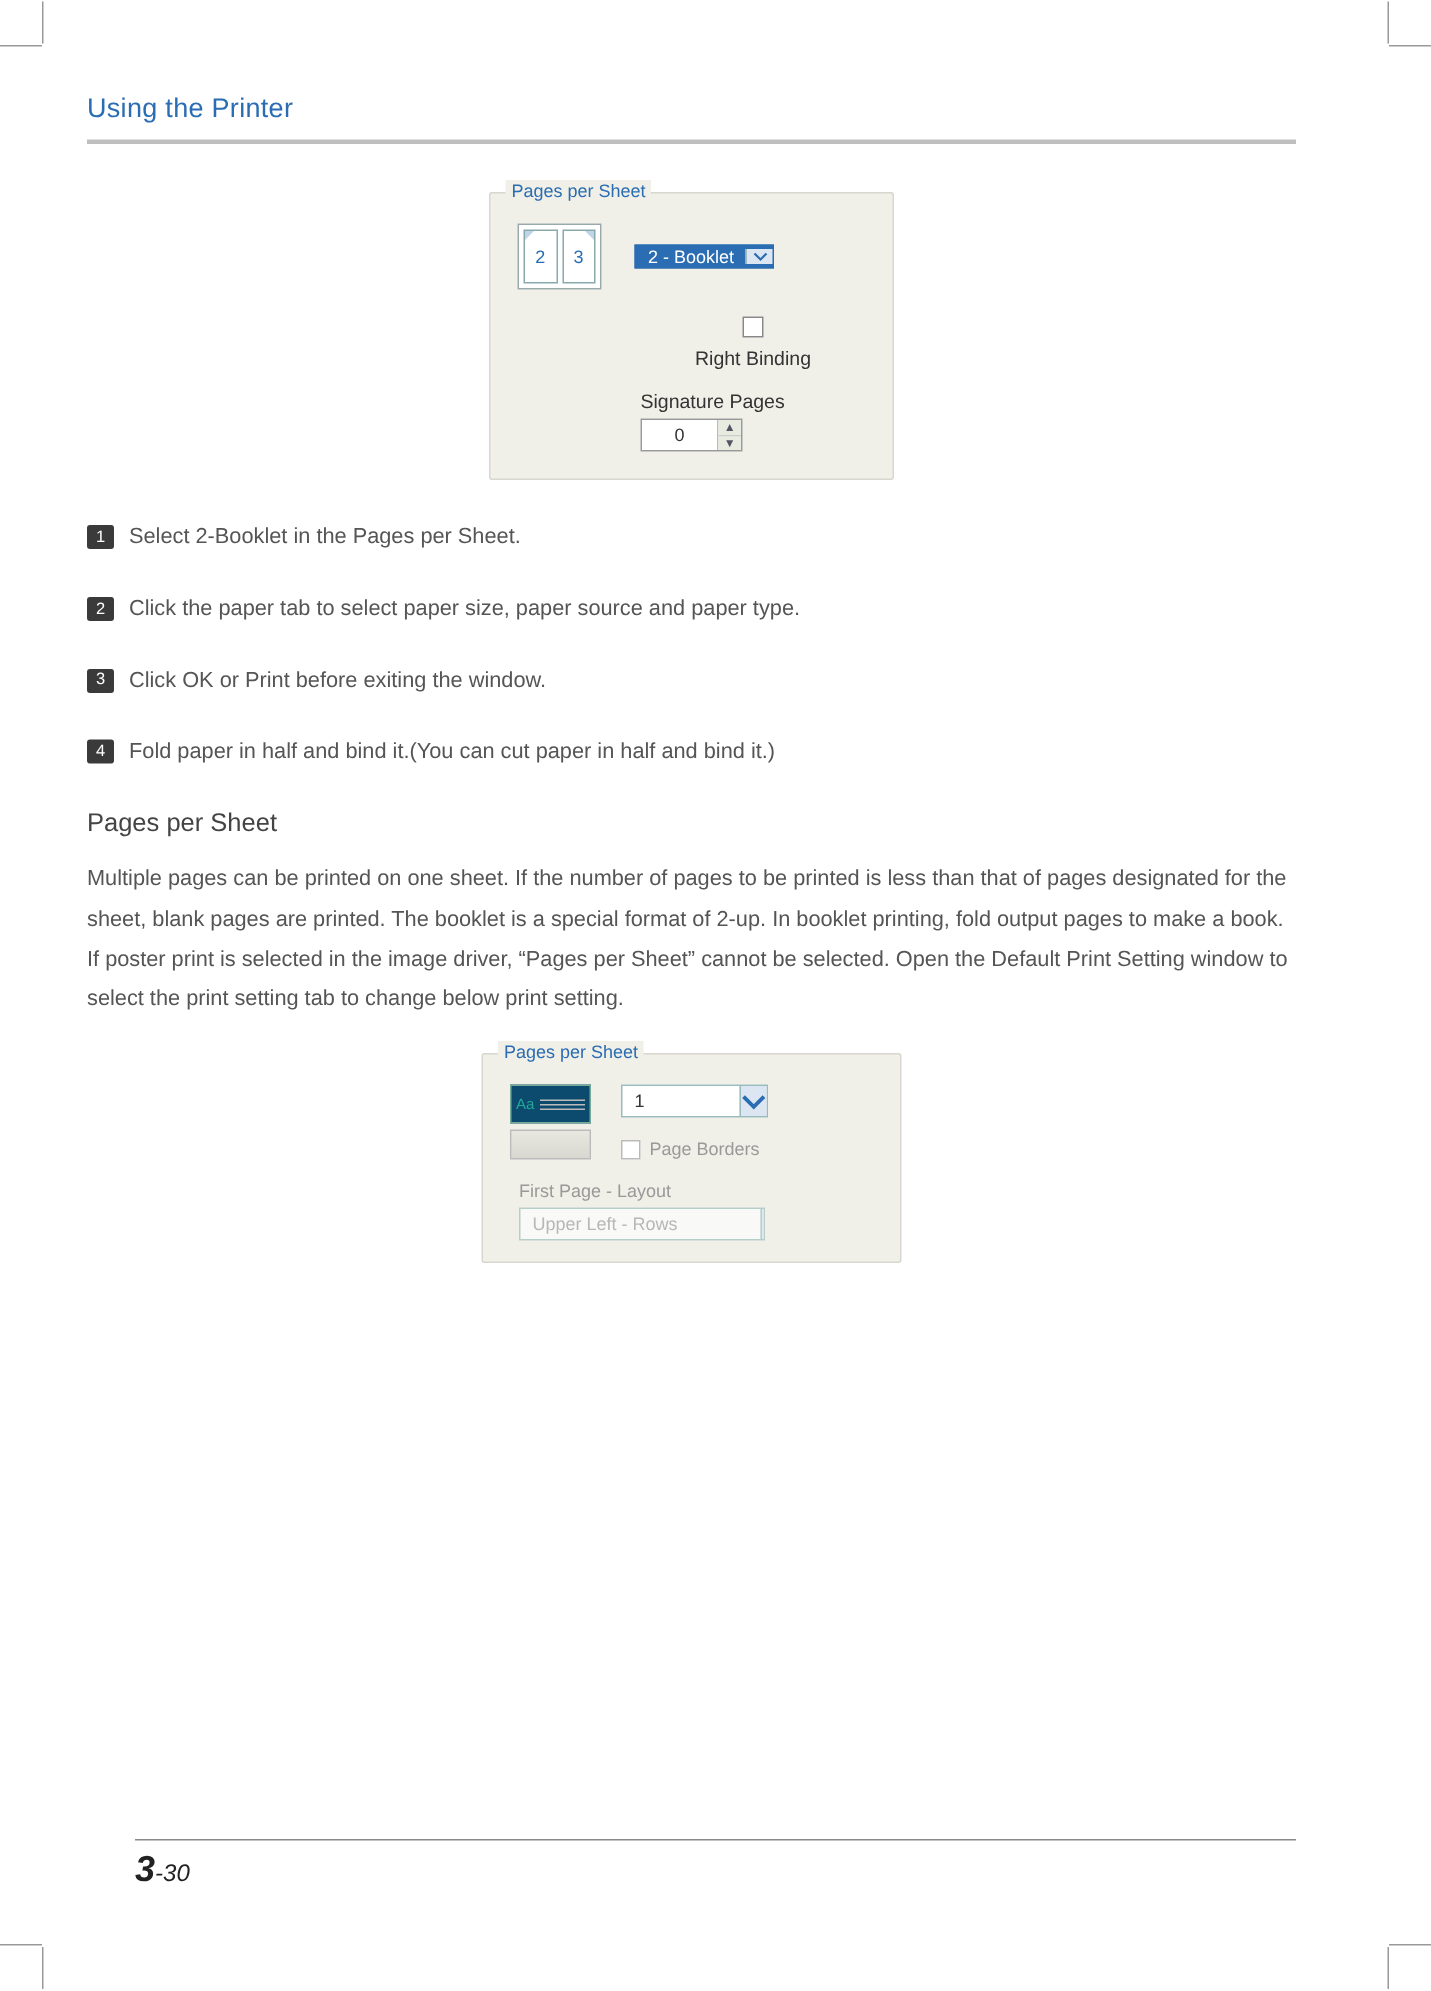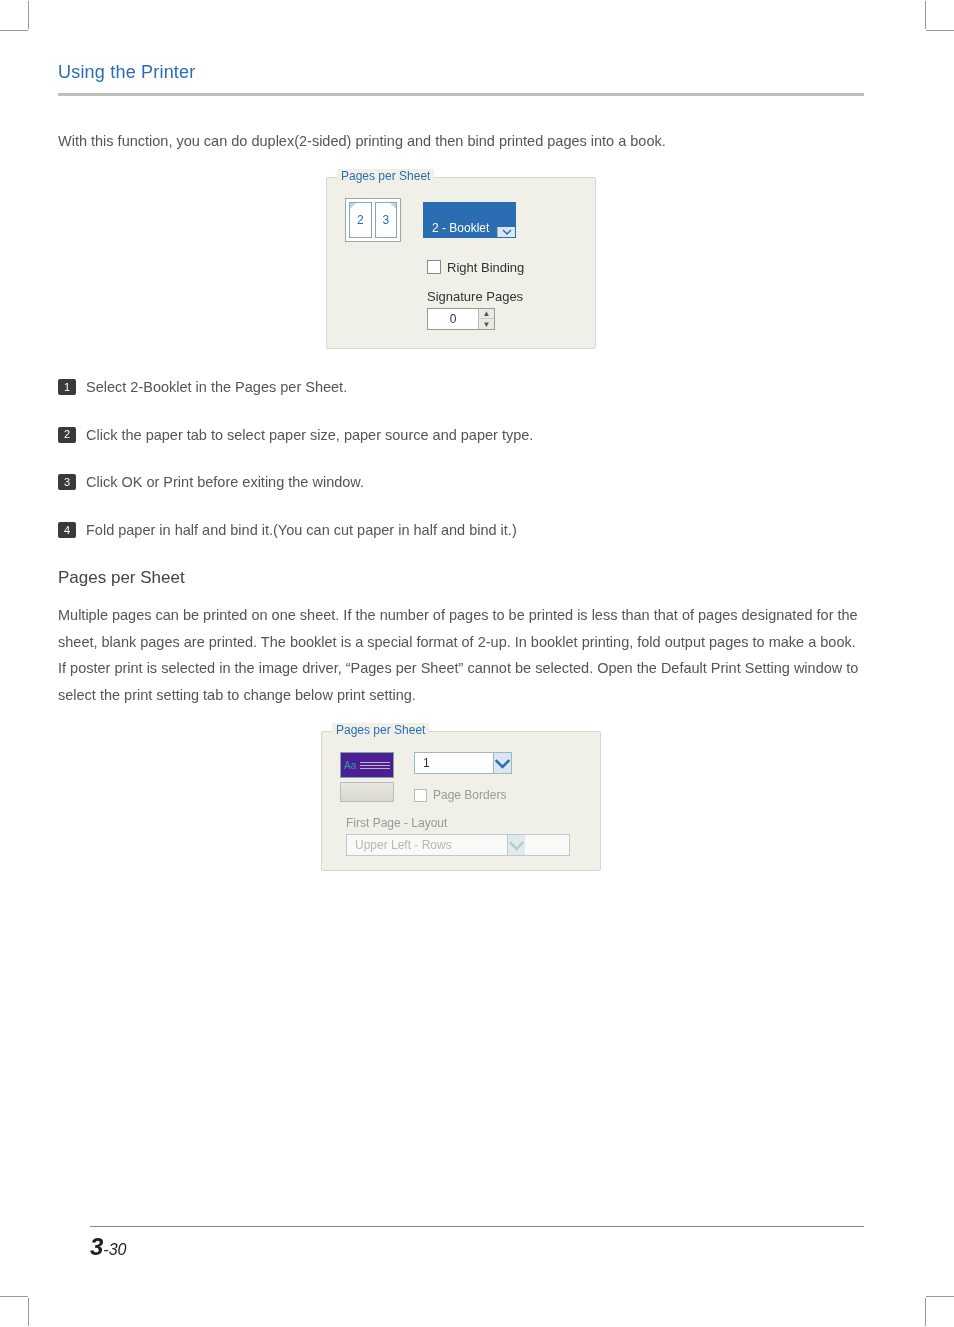--- a/index.html
+++ b/index.html
@@ -103,22 +103,22 @@
     border-width: 6px 6px 0 0;
     border-color: #c0d4e8 transparent transparent transparent;
   }
   .booklet-icon .pg .corner.r {
     left:auto; right:0;
     border-width: 6px 0 0 6px;
     border-color: #c0d4e8 transparent transparent transparent;
   }
   .combo {
     display: inline-flex;
-    align-items: flex-end;
-    height: 36px;
+    align-items: center;
+    height: 16px;
     border: 1px solid #4a7ab0;
     background: #fff;
   }
   .combo.sel {
     background: #2a6db2;
     color: #fff;
     border:1px solid #2a6db2;
   }
   .combo .txt {
     padding: 2px 8px;
@@ -136,20 +136,21 @@
     justify-content:center;
   }
   .combo .btn svg { width:10px; height:10px; }
   .checkbox-row {
     display:flex;
     align-items:center;
     gap:6px;
     margin: 18px 0 0 82px;
     font-size: 13px;
     color:#333;
+    flex-direction:column;
   }
   .chk {
     width:14px; height:14px;
     border:1px solid #888;
     background:#fff;
   }
   .sig-wrap {
     margin: 14px 0 0 82px;
     font-size: 13px;
     color:#333;
@@ -245,21 +246,21 @@
   }
   .thumb {
     width:54px;
     display:flex;
     flex-direction:column;
     gap:4px;
   }
   .thumb .t1 {
     height:26px;
     border:1px solid #7a9;
-    background:#4c1d95;
+    background:#0c4a6e;
     display:flex;
     align-items:center;
     padding:3px;
     gap:2px;
   }
   .thumb .t1 .aa { color:#2a9; font-size:10px; }
   .thumb .t1 .lines {
     display:flex; flex-direction:column; gap:2px; flex:1; padding-left:2px;
   }
   .thumb .t1 .lines div { height:1px; background:#bbb; }
@@ -335,21 +336,20 @@
 
 <div class="crop-tl"></div>
 <div class="crop-tr"></div>
 <div class="crop-bl"></div>
 <div class="crop-br"></div>
 
 <div class="page">
 
   <div class="section-header">Using the Printer</div>
 
-  <div class="para">With this function, you can do duplex(2-sided) printing and then bind printed pages into a book.</div>
 
   <div class="figure-wrap">
     <div class="fs">
       <div class="legend">Pages per Sheet</div>
       <div class="fs-row1">
         <div class="booklet-icon">
           <div class="pg">
               <span class="corner"></span>
               <span>2</span>
             </div>
@@ -429,21 +429,21 @@
                 </svg>
             </div>
           </div>
           <div class="checkbox-row2">
             <div class="chk2"></div>
             <span>Page Borders</span>
           </div>
         </div>
       </div>
       <div class="fpl-label">First Page - Layout</div>
-      <div class="combo2 disabled" style="width:224px; margin-left:6px;">
+      <div class="combo2 disabled" style="width:164px; margin-left:6px;">
         <div class="txt" style="min-width:160px; color:#999;">Upper Left - Rows</div>
         <div class="btn">
           <svg viewBox="0 0 10 10">
               <path d="M1 3 L5 7 L9 3" fill="none" stroke="#9bb" stroke-width="1.5"></path>
             </svg>
         </div>
       </div>
     </div>
   </div>
 

